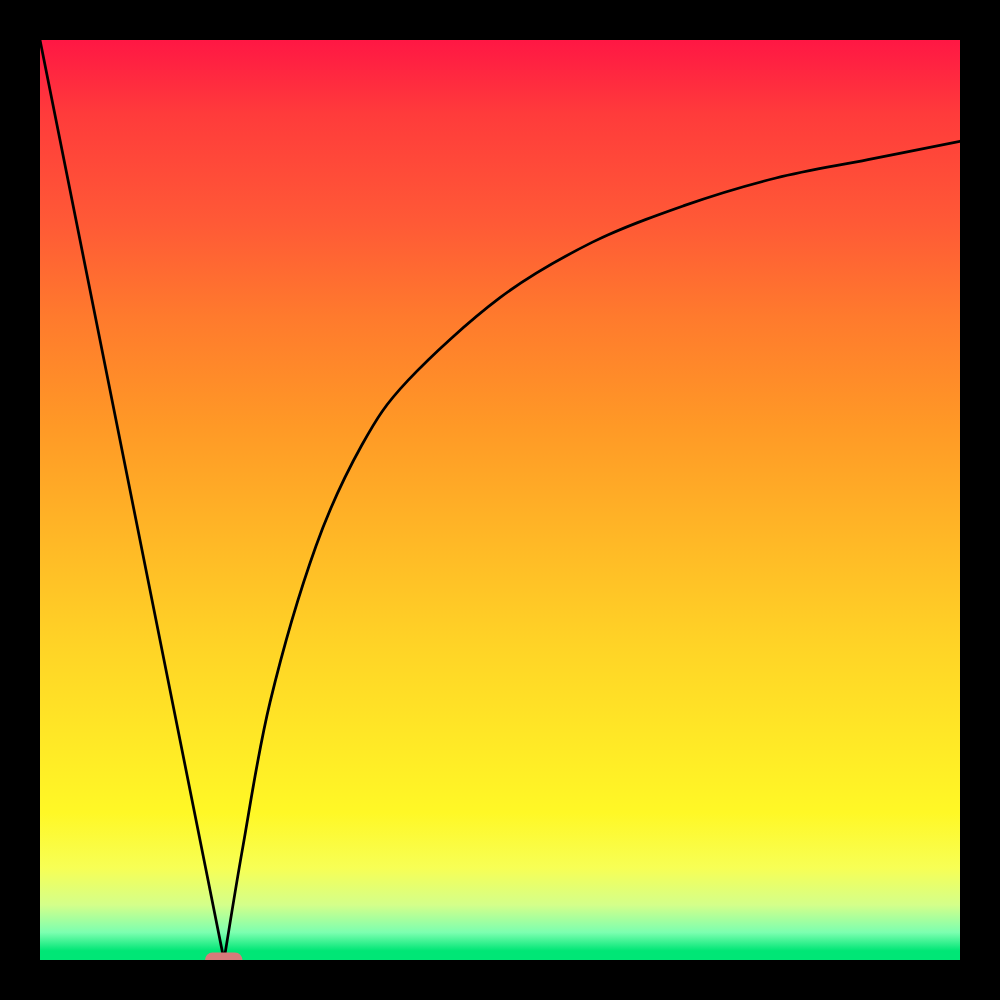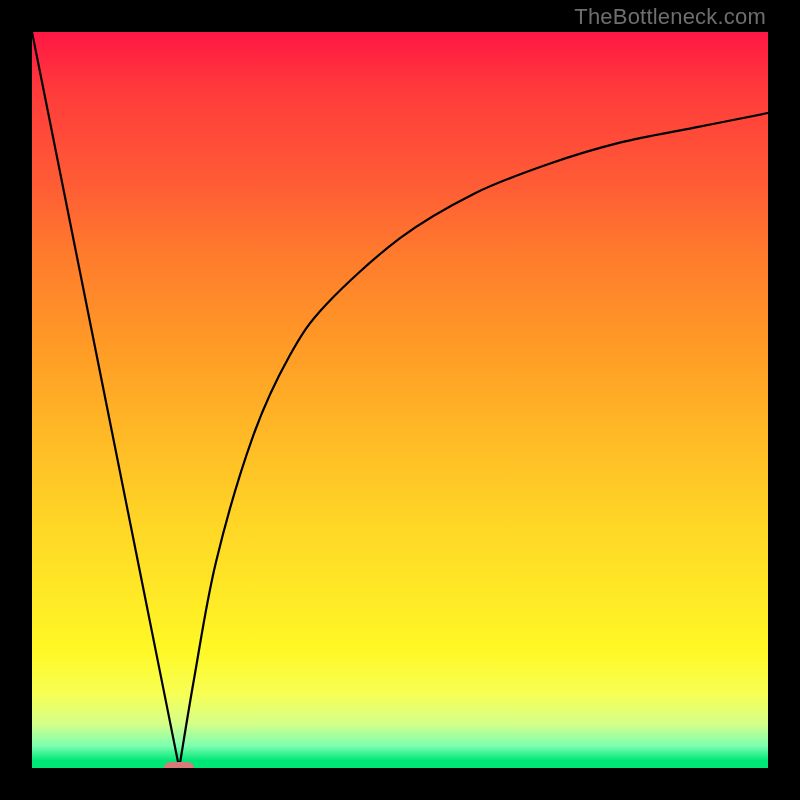--- a/index.html
+++ b/index.html
@@ -80,14 +80,13 @@
   <div class="plot-area">
     <div class="gradient"></div>
 
     <svg class="curve" viewBox="0 0 736 736" preserveAspectRatio="none">
       <path id="curve-path" fill="none" stroke="#000" stroke-width="2.2" stroke-linejoin="round" stroke-linecap="round" d="M 0.0 0.0 L 36.8 184.0 L 73.6 368.0 L 110.4 552.0 L 132.5 662.4 L 147.2 736.0 C 149.7 721.3, 155.8 682.0, 161.9 647.7 C 168.1 613.3, 174.2 570.4, 184.0 529.9 C 193.8 489.4, 208.5 439.1, 220.8 404.8 C 233.1 370.5, 245.3 345.9, 257.6 323.8 C 269.9 301.8, 276.0 291.9, 294.4 272.3 C 312.8 252.7, 343.5 224.5, 368.0 206.1 C 392.5 187.7, 417.1 174.2, 441.6 161.9 C 466.1 149.7, 490.7 141.1, 515.2 132.5 C 539.7 123.9, 564.3 116.5, 588.8 110.4 C 613.3 104.3, 637.9 100.6, 662.4 95.7 C 686.9 90.8, 723.7 83.4, 736.0 81.0"></path>
     </svg>
 
     <div id="min-marker" class="marker" style="left: 147.2px; top: 736px;"></div>
   </div>
 
-  <div class="watermark">TheBottleneck.com</div>
 </div>
 
 </body></html>

